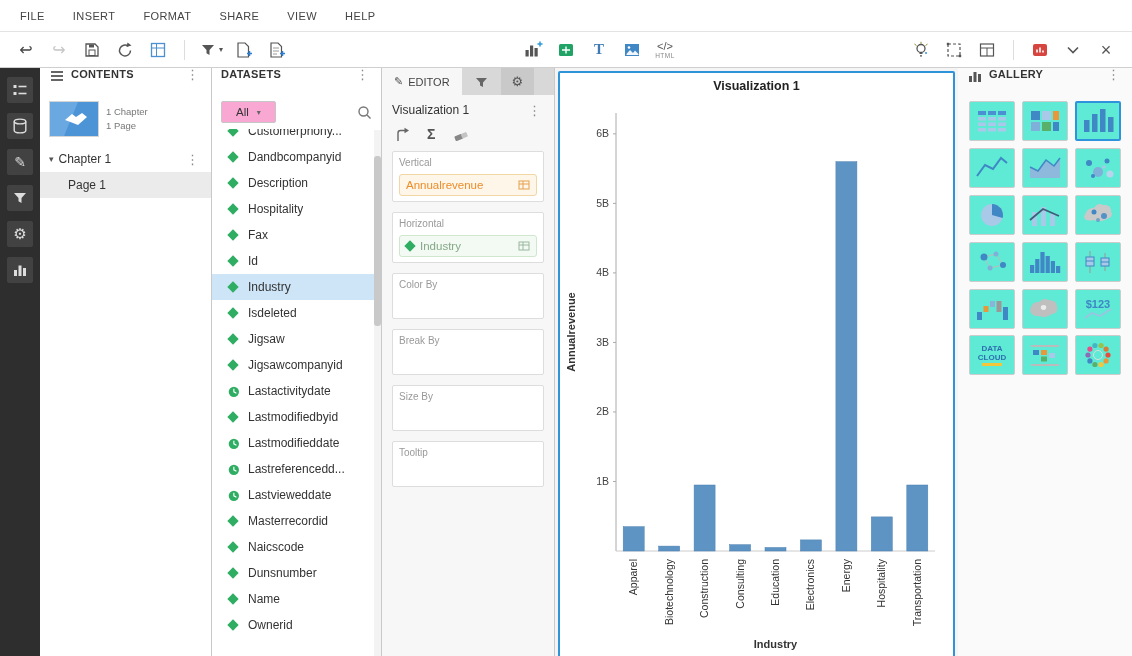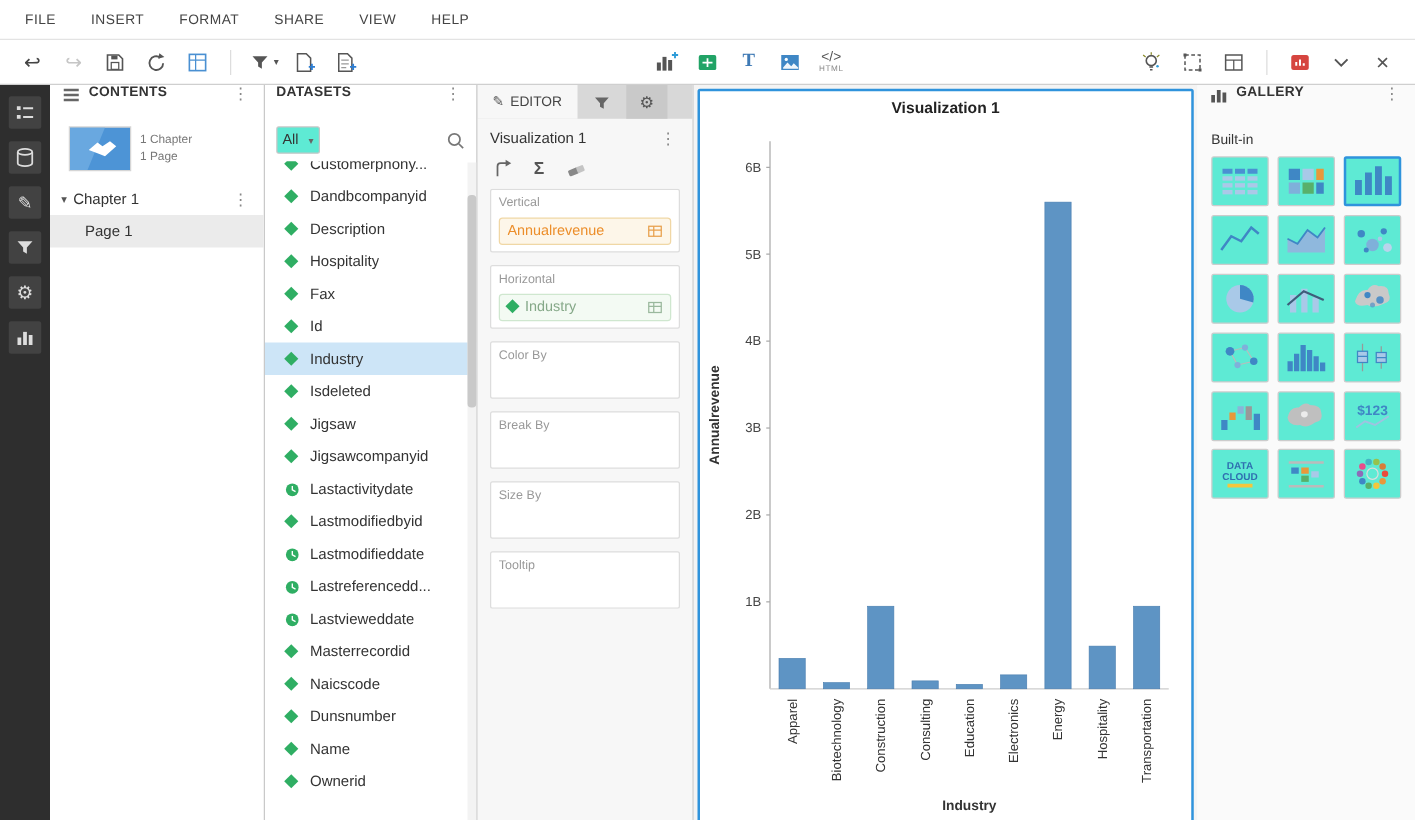--- a/index.html
+++ b/index.html
@@ -17,29 +17,29 @@
 .rail-tile{width:26px;height:26px;background:#424242;display:flex;align-items:center;justify-content:center;border-radius:2px;cursor:pointer}
 .panel{background:#fff;border-right:1px solid #c9c9c9;display:flex;flex-direction:column;flex:none}
 .contents-panel{width:172px}
 .datasets-panel{width:170px;position:relative}
 .editor-panel{width:173px;background:#f7f7f7}
 .gallery-panel{width:174px;border-right:none;background:#fafafa}
 .canvas{flex:1;background:#f4f4f4;padding:3px}
 .panel-header{height:30px;display:flex;align-items:flex-start;padding:0 9px;gap:6px;flex:none}
 .ph-title{font-size:11px;font-weight:bold;color:#333;letter-spacing:.3px;flex:1}
 .kebab{color:#888;font-size:13px;cursor:pointer;padding:0 3px;line-height:1}
-.thumb-row{display:flex;gap:8px;padding:4px 16px 10px;align-items:center}
+.thumb-row{display:flex;gap:8px;padding:4px 10px 10px;align-items:center}
 .thumb{width:48px;height:34px;flex:none;cursor:pointer;box-shadow:0 0 0 1px #d5d5d5}
 .thumb-meta{font-size:9.5px;color:#777;line-height:1.5}
 .chapter-row{height:26px;display:flex;align-items:center;padding:0 9px;gap:5px;cursor:pointer}
 .chapter-row .caret{font-size:9px;color:#555}
 .chapter-row .clabel{flex:1;font-size:12px;color:#333}
 .page-row{height:26px;display:flex;align-items:center;padding-left:28px;background:#ebebeb;cursor:pointer;font-size:12px}
 .ds-controls{display:flex;align-items:center;padding:3px 9px 6px;gap:6px}
-.select-box{height:22px;border:1px solid #c6c6c6;border-radius:2px;background:#5eead4;display:flex;align-items:center;gap:8px;padding:0 4px;font-size:11.5px;color:#333;cursor:pointer}
+.select-box{height:22px;border:1px solid #c6c6c6;border-radius:2px;background:#f9a8d4;display:flex;align-items:center;gap:8px;padding:0 14px;font-size:11.5px;color:#333;cursor:pointer}
 .select-box .caret{font-size:8px;color:#666}
 .search-btn{margin-left:auto;cursor:pointer;display:flex}
 .field-scroll{flex:1;overflow:hidden;position:relative}
 #fieldList{margin-top:-11px}
 .field-row{height:26px;display:flex;align-items:center;gap:9px;padding:0 6px 0 15px;cursor:pointer}
 .field-row.selected{background:#cde5f7}
 .ficon{width:12px;height:12px;flex:none;display:flex;align-items:center;justify-content:center}
 .diamond{width:8px;height:8px;background:#2fae63;transform:rotate(45deg);display:inline-block}
 .field-label{white-space:nowrap;overflow:hidden;text-overflow:ellipsis;font-size:12px;color:#333}
 .scrollbar{position:absolute;right:0;top:62px;bottom:0;width:7px;background:#f3f3f3}
@@ -560,21 +560,20 @@
   <div class="panel gallery-panel">
     <div class="panel-header">
       <span id="galleryIcon"><svg width="16" height="16" viewBox="0 0 16 16">
             <rect x="2" y="8" width="3" height="6" fill="#555"></rect>
             <rect x="6.5" y="4" width="3" height="10" fill="#555"></rect>
             <rect x="11" y="6" width="3" height="8" fill="#555"></rect>
           </svg></span>
       <span class="ph-title">GALLERY</span>
       <span class="kebab">⋮</span>
     </div>
-    <div class="section-label">Built-in</div>
     <div class="tiles" id="builtinTiles">
         <div class="tile">
           <svg width="36" height="30" viewBox="0 0 36 30">
             <g fill="#4a90d2">
               <rect x="4" y="5" width="8" height="4"></rect>
               <rect x="14" y="5" width="8" height="4"></rect>
               <rect x="24" y="5" width="8" height="4"></rect>
             </g>
             <g fill="#aac9e8">
               <rect x="4" y="11" width="8" height="3.5"></rect>

